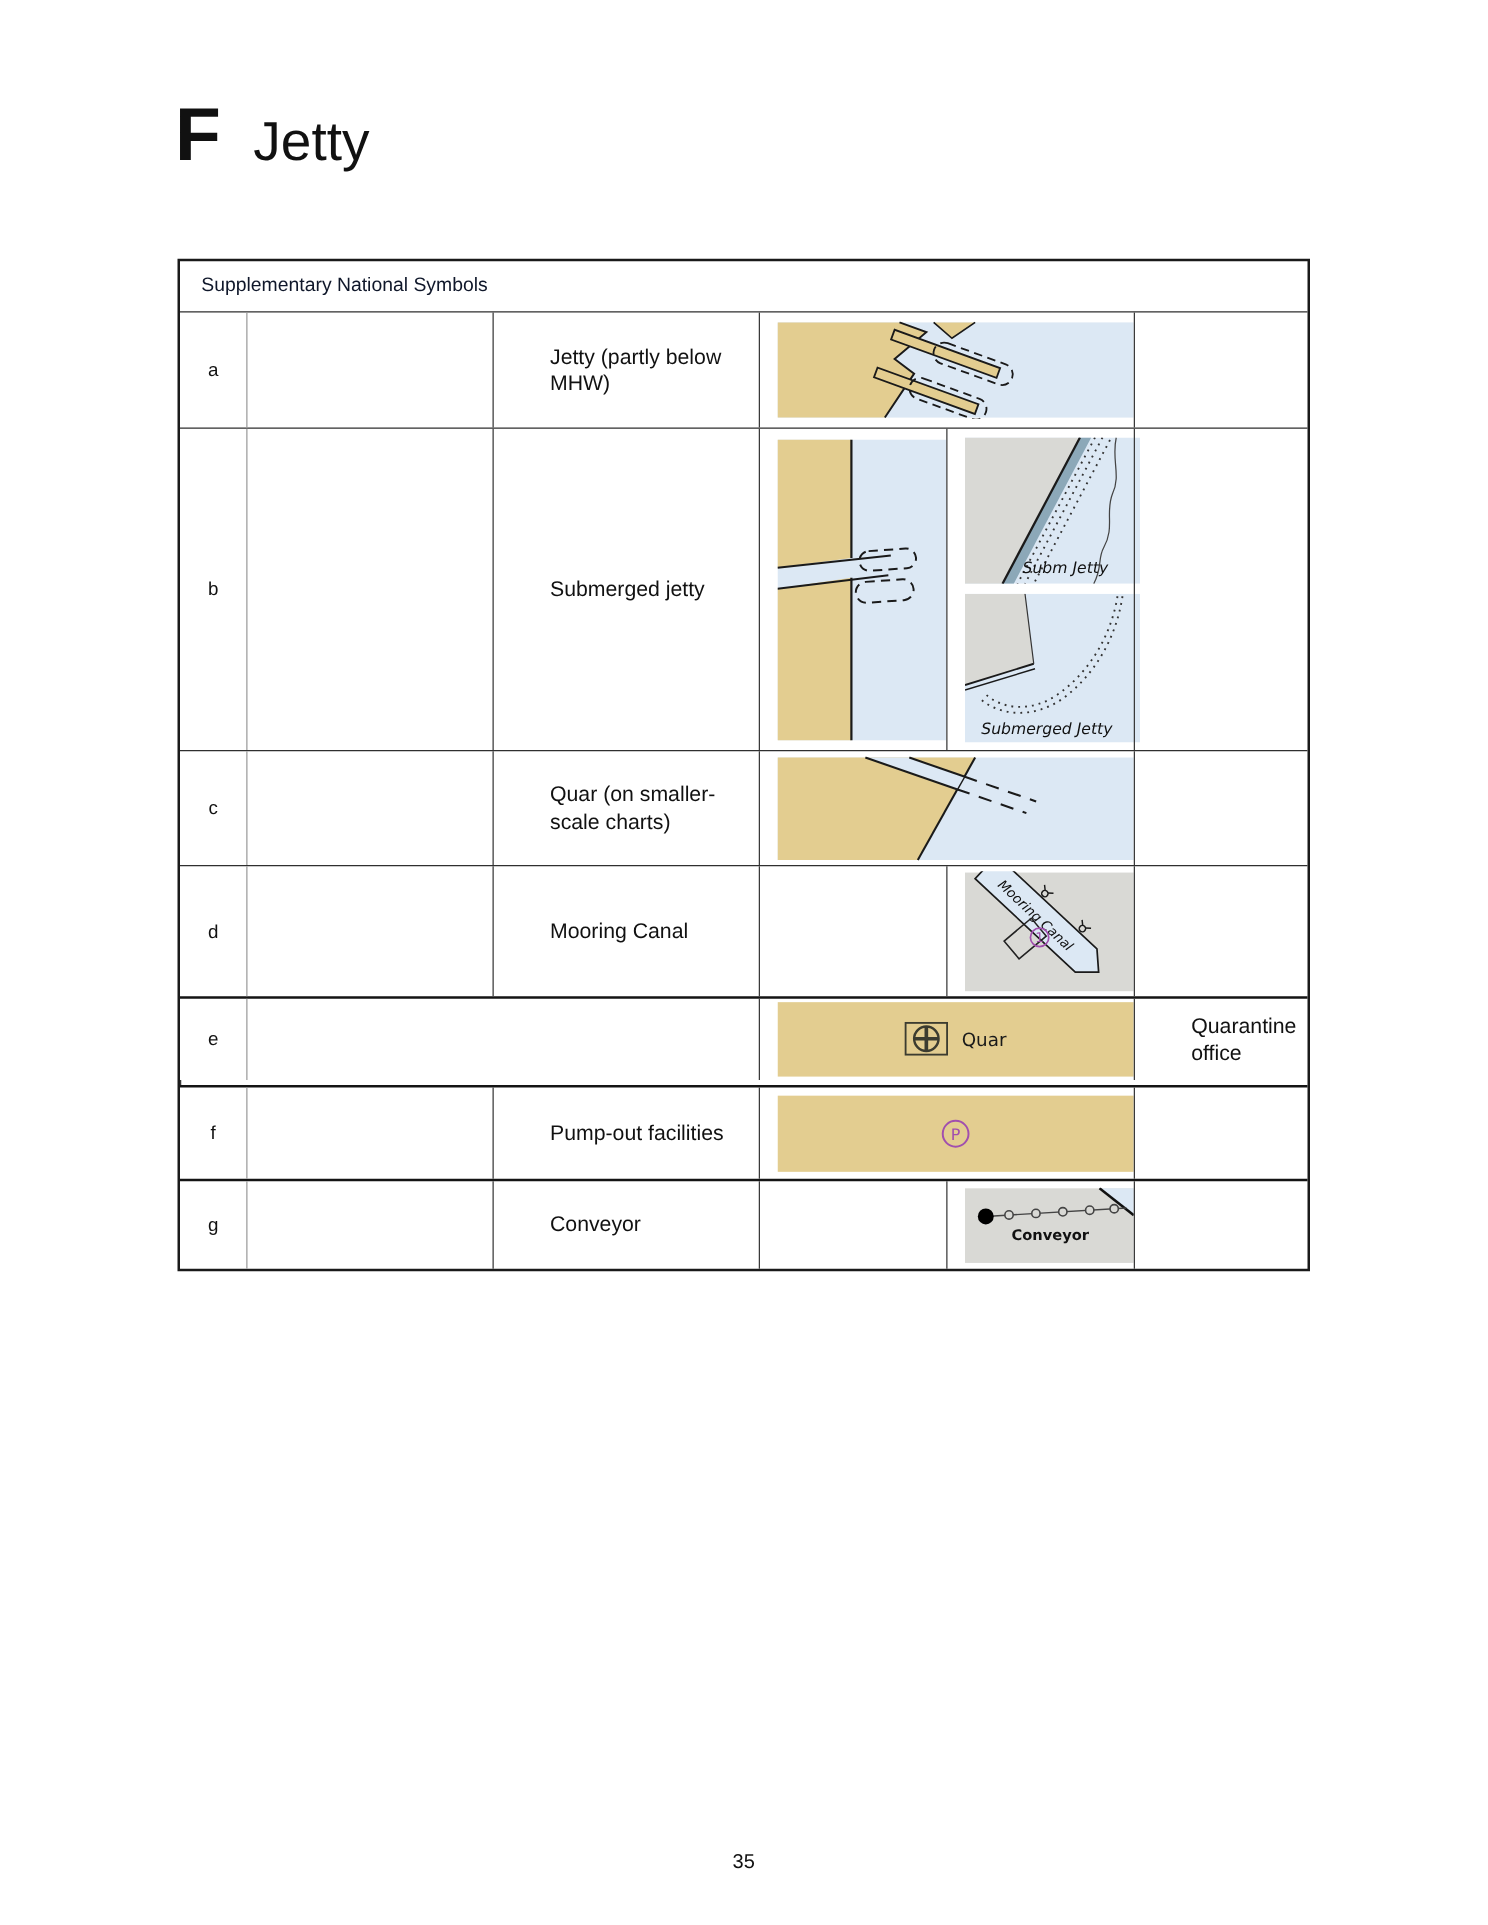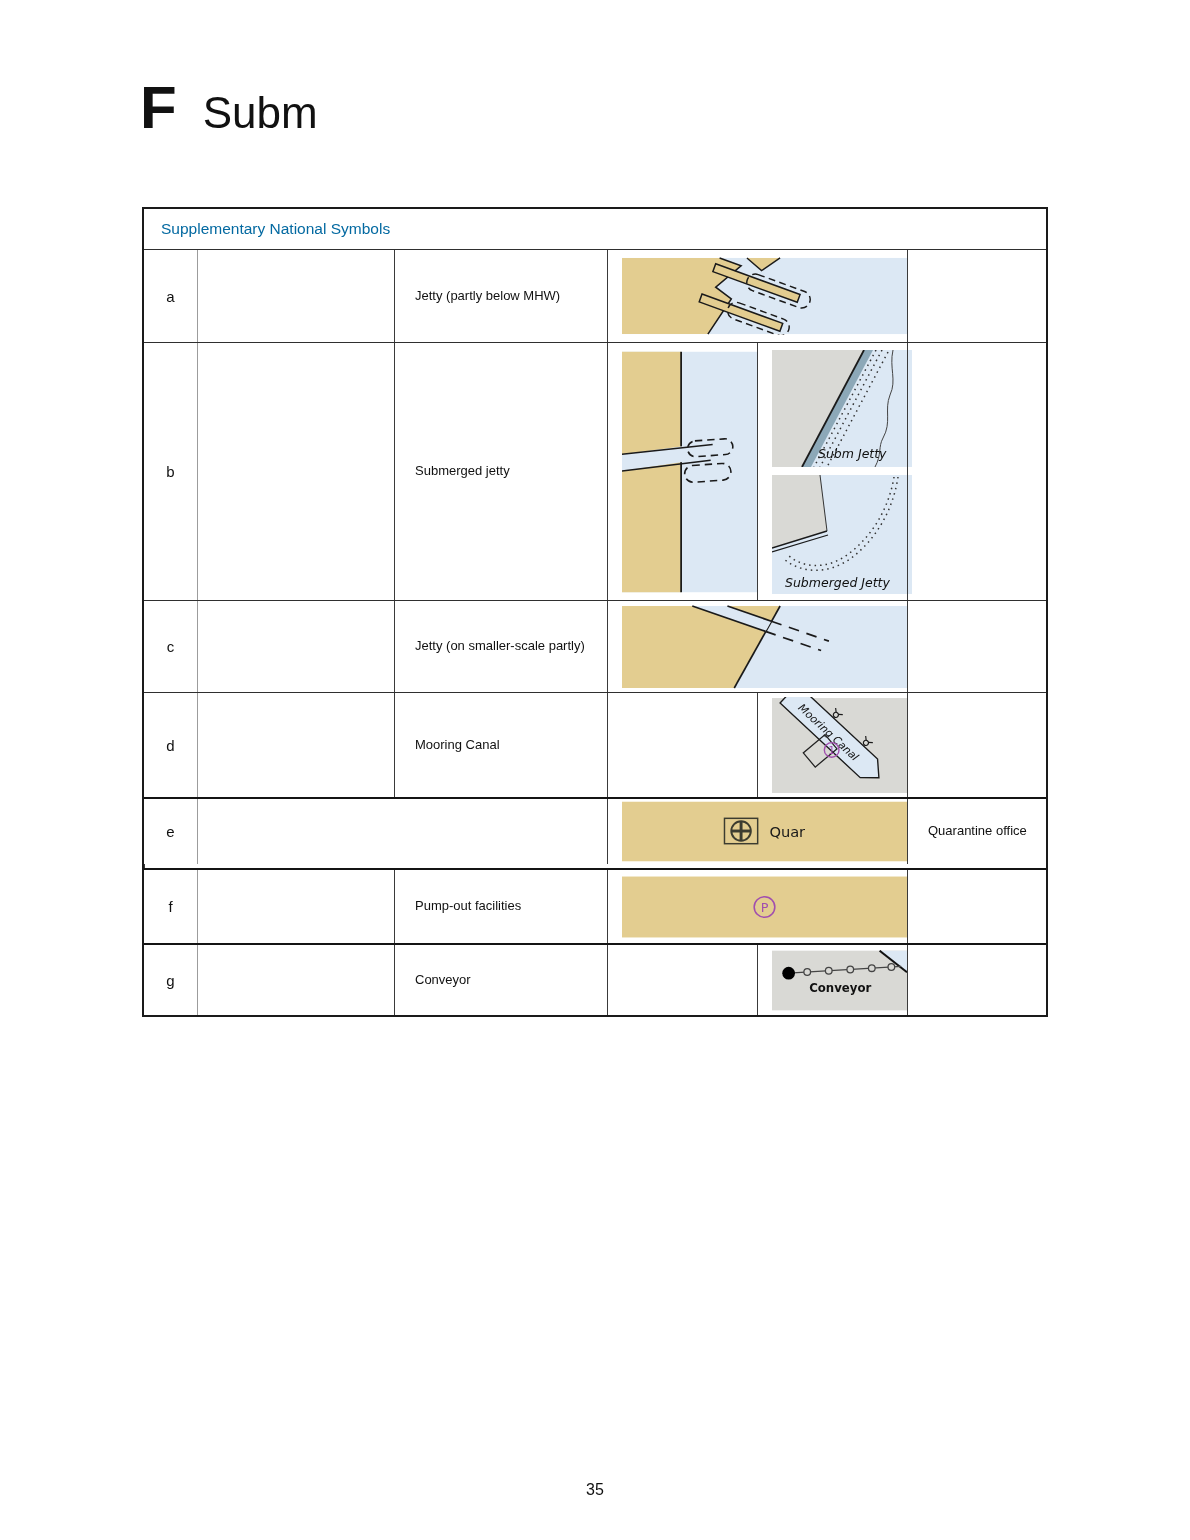--- a/index.html
+++ b/index.html
@@ -2,45 +2,45 @@
 <html><head>
 <meta charset="utf-8">
 <style>
   html,body{margin:0;padding:0;background:#fff;}
   .page{position:relative;width:1190px;height:1540px;background:#ffffff;
         font-family:"Liberation Sans", sans-serif;color:#111;overflow:hidden;}
   .title{position:absolute;left:140px;top:78px;display:flex;align-items:baseline;gap:26px;}
   .title .letter{font-size:60px;font-weight:bold;line-height:1;}
   .title .word{font-size:44px;font-weight:400;line-height:1;}
   .symtable{position:absolute;left:142px;top:207px;width:906px;border:2px solid #1a1a1a;box-sizing:border-box;}
-  .thead{height:40px;box-sizing:border-box;display:flex;align-items:center;padding-left:17px;font-size:15.5px;color:#0369a1;}
+  .thead{height:40px;box-sizing:border-box;display:flex;align-items:center;padding-left:17px;font-size:15.5px;color:#0f172a;}
   .row{display:grid;grid-template-columns:53px 197px 213px 150px 150px auto;box-sizing:border-box;border-top:1.5px solid #2f2f2f;}
   .row.thick{border-top:2px solid #141414;}
   .cell{box-sizing:border-box;min-height:100%;}
   .c-letter{display:flex;align-items:center;justify-content:center;font-size:15px;}
   .c-blank{border-left:1px solid #9c9c9c;}
-  .c-desc{border-left:1px solid #3a3a3a;display:flex;align-items:center;padding-left:20px;padding-right:4px;font-size:13px;line-height:1.25;}
+  .c-desc{border-left:1px solid #3a3a3a;display:flex;align-items:center;padding-left:45px;padding-right:4px;font-size:17px;line-height:1.25;}
   .c-img{border-left:1px solid #3a3a3a;display:flex;align-items:center;padding-left:14px;}
   .c-img.span2{grid-column:4 / 6;}
   .c-img.stack{flex-direction:column;justify-content:center;align-items:flex-start;gap:8px;}
   .c-img.noline{border-left:1px solid #3a3a3a;}
   .c-end{border-left:1px solid #3a3a3a;}
   .rowa{height:93px;} .rowb{height:258px;} .rowc{height:92px;} .rowd{height:105px;}
   .rowe{height:71px;} .rowf{height:75px;} .rowg{height:72px;}
   .pagenum{position:absolute;left:0;top:1481px;width:100%;text-align:center;font-size:16px;}
   svg text{font-family:"DejaVu Sans", sans-serif;}
 </style>
 </head>
 <body>
 
 <div class="page">
 
   <div class="title">
     <span class="letter">F</span>
-    <span class="word">Subm</span>
+    <span class="word">Jetty</span>
   </div>
 
   <div class="symtable">
 
     <div class="thead">Supplementary National Symbols</div>
 
     <div class="row rowa">
       <div class="cell c-letter">a</div>
       <div class="cell c-blank"></div>
       <div class="cell c-desc">Jetty (partly below MHW)</div>
@@ -107,21 +107,21 @@
           <path d="M122,2 C117,33 100,62 75,80 C54,95 30,93 16,80" fill="none" stroke="#333" stroke-width="1.5" stroke-dasharray="1.5,4"></path>
           <text x="13" y="112" font-size="12.5" font-style="italic" fill="#111">Submerged Jetty</text>
         </svg>
       </div>
       <div class="cell c-end"></div>
     </div>
 
     <div class="row rowc">
       <div class="cell c-letter">c</div>
       <div class="cell c-blank"></div>
-      <div class="cell c-desc">Jetty (on smaller-scale partly)</div>
+      <div class="cell c-desc">Quar (on smaller-scale charts)</div>
       <div class="cell c-img span2">
         <svg width="292" height="84" viewBox="0 0 292 84">
           <rect x="0" y="0" width="292" height="84" fill="#DCE8F4"></rect>
           <polygon points="0,0 162,0 115,84 0,84" fill="#E3CD90"></polygon>
           <line x1="162" y1="0" x2="115" y2="84" stroke="#1a1a1a" stroke-width="1.7"></line>
           <polygon points="72,0 108,0 153,15.6 147,26" fill="#DCE8F4"></polygon>
           <line x1="108" y1="0" x2="153" y2="15.6" stroke="#1a1a1a" stroke-width="1.7"></line>
           <line x1="153" y1="15.6" x2="212" y2="36" stroke="#1a1a1a" stroke-width="1.7" stroke-dasharray="11,8"></line>
           <line x1="72" y1="0" x2="147" y2="26" stroke="#1a1a1a" stroke-width="1.7"></line>
           <line x1="147" y1="26" x2="204" y2="45.6" stroke="#1a1a1a" stroke-width="1.7" stroke-dasharray="11,8"></line>

